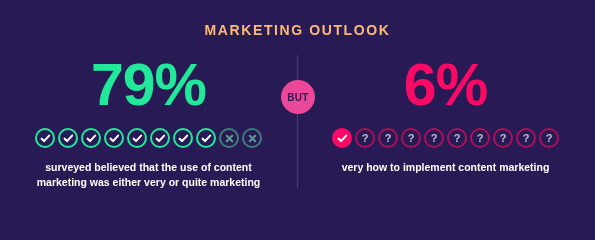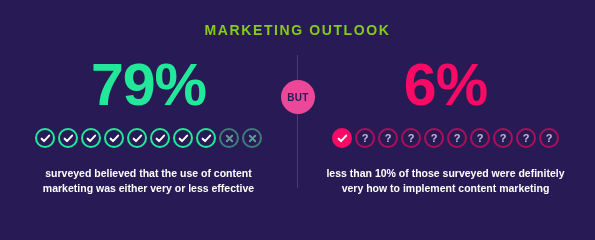--- a/index.html
+++ b/index.html
@@ -22,21 +22,21 @@
     box-sizing: border-box;
   }
 
   
   .title {
     position: absolute;
     top: 22px;
     left: 0;
     width: 100%;
     text-align: center;
-    color: #84cc16;
+    color: #fdba74;
     font-size: 14px;
     font-weight: bold;
     letter-spacing: 1.6px;
     font-family: "Liberation Sans", sans-serif;
   }
 
   
   .columns {
     position: absolute;
     top: 52px;
@@ -109,21 +109,21 @@
   .q-glyph {
     color: #c2bcd2;
     font-size: 11px;
     font-weight: bold;
     line-height: 1;
     font-family: "Liberation Sans", sans-serif;
   }
 
   
   .caption {
-    margin-top: 17px;
+    margin-top: 11px;
     text-align: center;
     color: #ffffff;
     font-size: 10.5px;
     font-weight: bold;
     line-height: 1.45;
     width: 250px;
     font-family: "Liberation Sans", sans-serif;
   }
 
   
@@ -214,21 +214,21 @@
             </svg>
         </span>
         <span class="icon cross-gray">
           <svg width="9" height="9" viewBox="0 0 10 10">
               <path d="M2 2 L8 8 M8 2 L2 8" stroke="#5f9b96" stroke-width="2.2" stroke-linecap="round"></path>
             </svg>
         </span>
       </div>
       <div class="caption">
         <div>surveyed believed that the use of content</div>
-        <div>marketing was either very or less effective</div>
+        <div>marketing was either very or quite marketing</div>
       </div>
     </div>
 
     <div class="col">
       <div class="big-number pink">6%</div>
       <div class="icon-row">
         <span class="icon check-pink-filled">
           <svg width="11" height="11" viewBox="0 0 12 12">
               <path d="M1.8 6.2 L4.4 8.8 L10 2.8" stroke="#ffffff" stroke-width="2.2" fill="none" stroke-linecap="round" stroke-linejoin="round"></path>
             </svg>
@@ -255,19 +255,18 @@
           <span class="q-glyph">?</span>
         </span>
         <span class="icon question-pink">
           <span class="q-glyph">?</span>
         </span>
         <span class="icon question-pink">
           <span class="q-glyph">?</span>
         </span>
       </div>
       <div class="caption">
-        <div>less than 10% of those surveyed were definitely</div>
         <div>very how to implement content marketing</div>
       </div>
     </div>
 
   </div>
 </div>
 
 </body></html>

